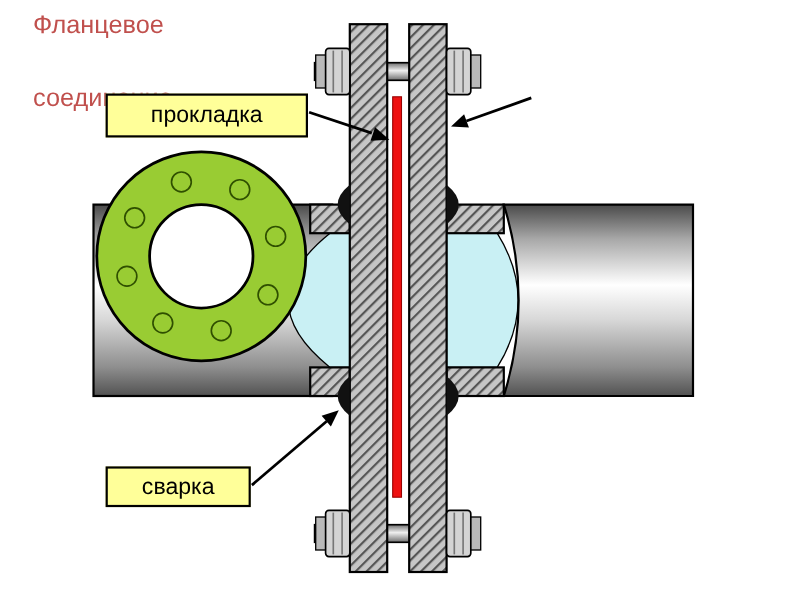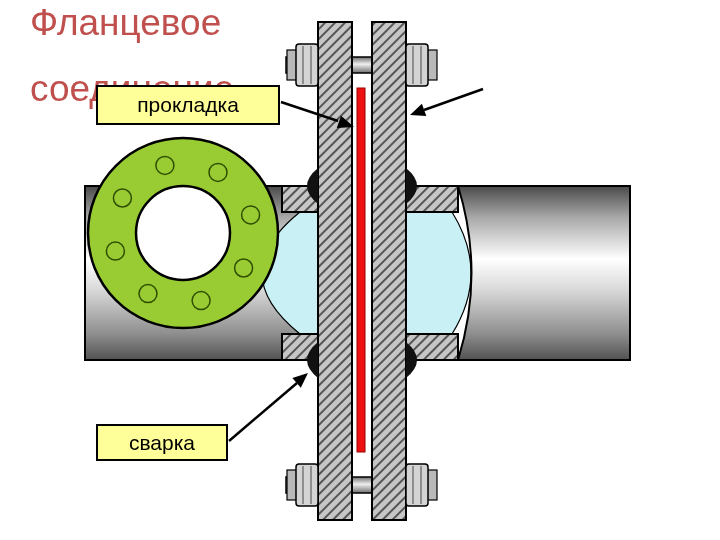--- a/index.html
+++ b/index.html
@@ -1,20 +1,20 @@
 <!DOCTYPE html>
 <html style="--title-color: #c0504d; --label-bg: #ffff99; --label-border: #000000; --flange-green: #99cc33; --gasket-red: #ee1111; --pipe-interior: #c9f0f4; --hatch-bg: #c6c6c6; --hatch-line: #555555;"><head>
 <meta charset="utf-8">
 <style>
   html,body{margin:0;padding:0;background:#fff;}
   #stage{position:relative;width:720px;height:540px;background:#fff;overflow:hidden;
          font-family:"Liberation Sans",sans-serif;}
   #diagram{position:absolute;left:0;top:0;width:720px;height:540px;}
 
-  .page-title{position:absolute;left:30px;top:6px;font-size:37px;line-height:33px;
+  .page-title{position:absolute;left:30px;top:6px;font-size:23px;line-height:33px;
               color:var(--title-color,#c0504d);white-space:pre-line;}
 
   .callout-box{position:absolute;display:flex;align-items:center;justify-content:center;
                background:var(--label-bg,#ffff99);border:2px solid var(--label-border,#000);
                font-size:21px;color:#000;box-sizing:border-box;}
   #box-gasket{left:96px;top:85px;width:184px;height:40px;}
   #box-flange{left:483px;top:68px;width:145px;height:45px;}
   #box-weld{left:96px;top:424px;width:132px;height:37px;align-items:center;}
 
   

